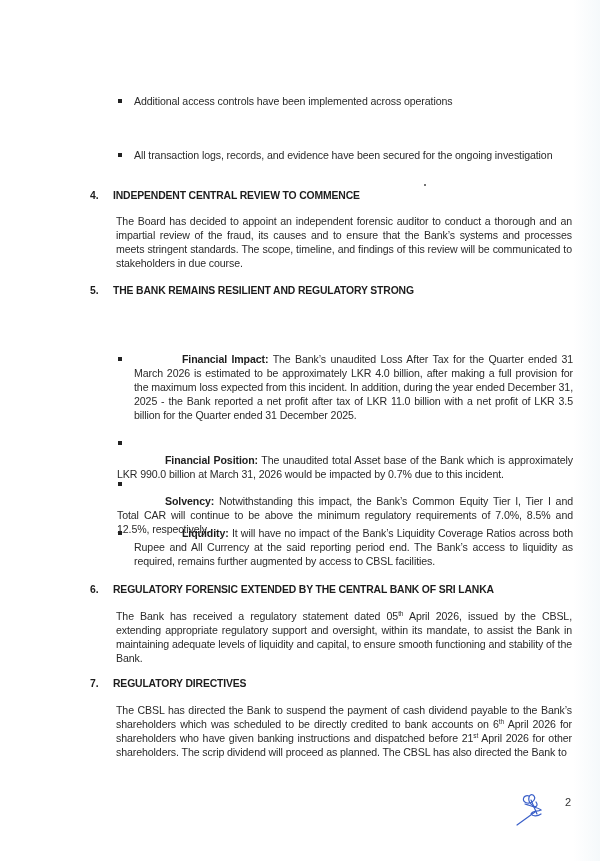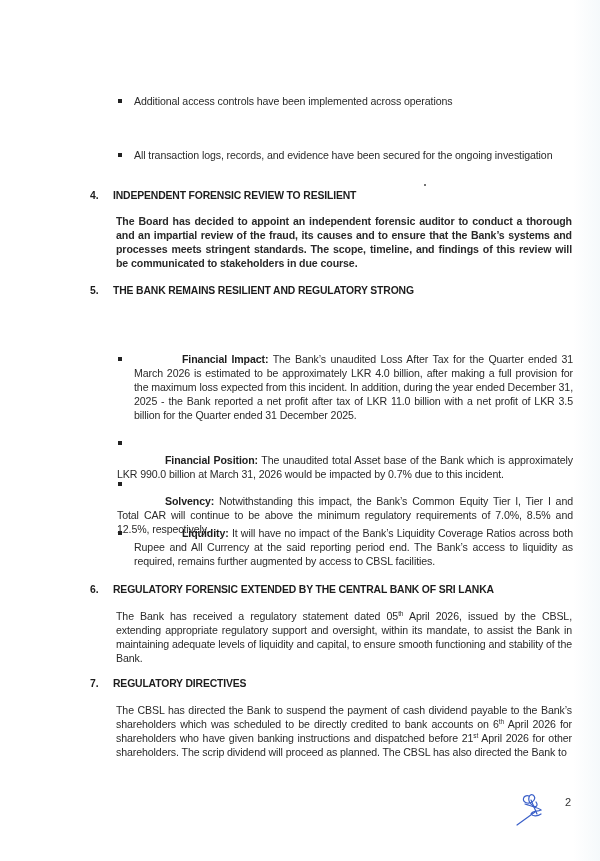--- a/index.html
+++ b/index.html
@@ -64,23 +64,23 @@
   </div>
   <div class="bullet-row" style="top:148px;">
     <span class="bullet"></span>
     <span class="bullet-text">All transaction logs, records, and evidence have been secured for the ongoing investigation</span>
   </div>
 
   <div class="speck"></div>
 
   <div class="heading" style="top:189px;">
     <span class="num">4.</span>
-    <span>INDEPENDENT FORENSIC REVIEW TO RESILIENT</span>
+    <span>INDEPENDENT CENTRAL REVIEW TO COMMENCE</span>
   </div>
-  <div class="para" style="top:214px;font-weight:bold;">The Board has decided to appoint an independent forensic auditor to conduct a thorough and an impartial review of the fraud, its causes and to ensure that the Bank’s systems and processes meets stringent standards. The scope, timeline, and findings of this review will be communicated to stakeholders in due course.</div>
+  <div class="para" style="top:214px;">The Board has decided to appoint an independent forensic auditor to conduct a thorough and an impartial review of the fraud, its causes and to ensure that the Bank’s systems and processes meets stringent standards. The scope, timeline, and findings of this review will be communicated to stakeholders in due course.</div>
 
   <div class="heading" style="top:284px;">
     <span class="num">5.</span>
     <span>THE BANK REMAINS RESILIENT AND REGULATORY STRONG</span>
   </div>
 
   <div class="bullet-row" style="top:352px;">
     <span class="bullet"></span>
     <span class="bullet-text"><strong>Financial Impact:</strong><span> The Bank’s unaudited Loss After Tax for the Quarter ended 31 March 2026 is estimated to be approximately LKR 4.0 billion, after making a full provision for the maximum loss expected from this incident. In addition, during the year ended December 31, 2025 - the Bank reported a net profit after tax of LKR 11.0 billion with a net profit of LKR 3.5 billion for the Quarter ended 31 December 2025.</span></span>
   </div>

